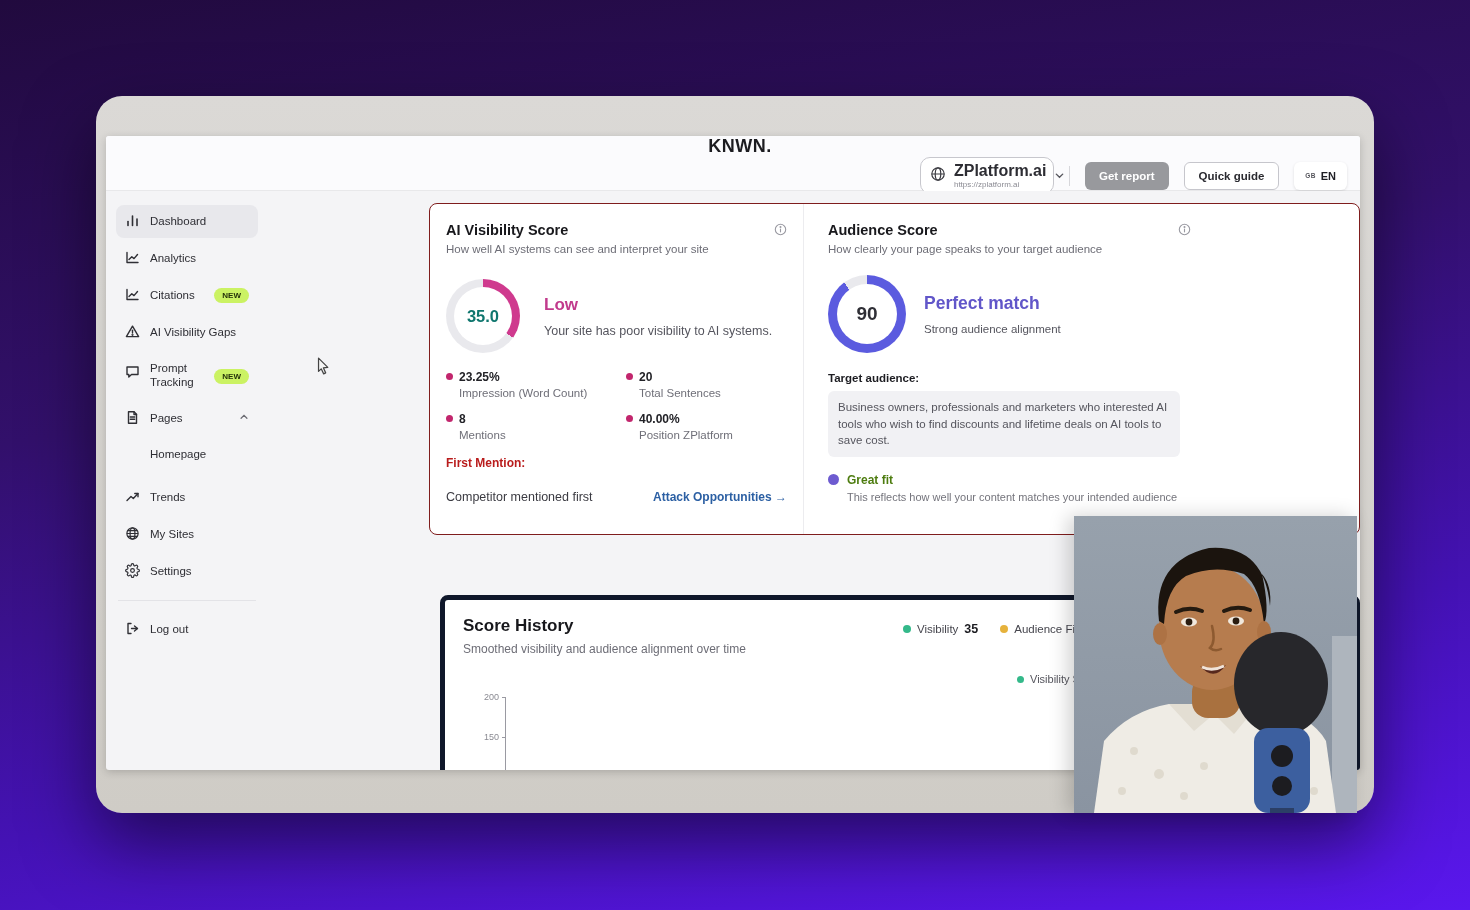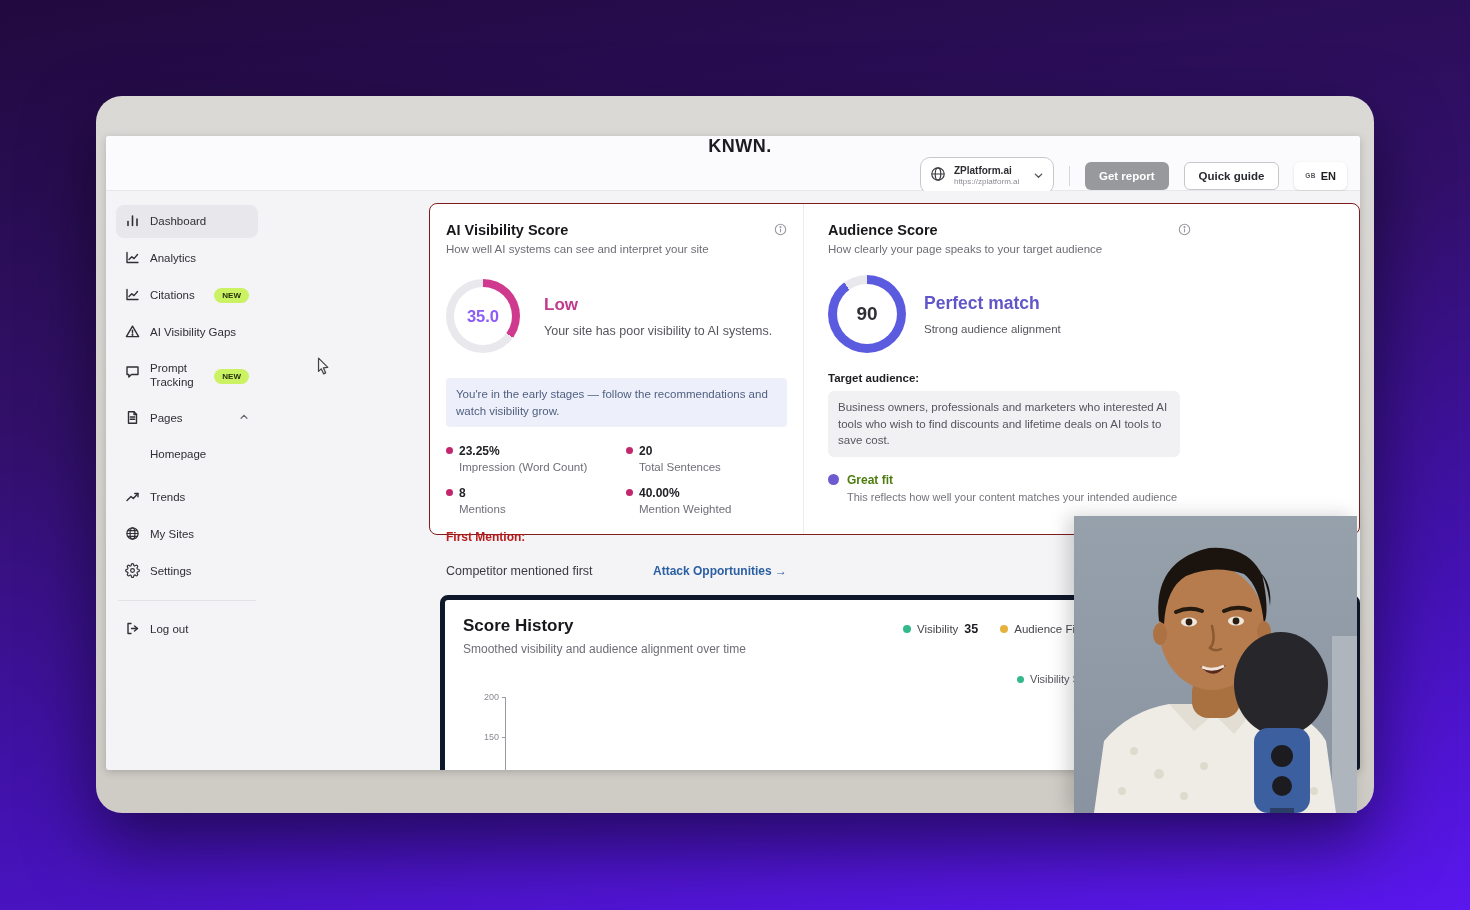--- a/index.html
+++ b/index.html
@@ -15,21 +15,21 @@
     box-shadow:0 2px 8px rgba(0,0,0,.18); }
 
   
   .hdr { height:55px; background:#fbfbfd; border-bottom:1px solid #e8e8ea;
     display:flex; align-items:center;flex-direction:column; }
   .logo { margin-left:14px; font-size:18px; font-weight:bold; color:#1c1c20; letter-spacing:.5px; }
   .hdr-right { margin-left:auto; margin-right:13px; display:flex; align-items:center; gap:15px; }
   .domain-pill { display:flex; align-items:center; gap:8px; width:134px; height:37px;
     background:#fff; border:1.5px solid #c7c7cd; border-radius:10px; padding:0 9px; cursor:pointer; }
   .domain-txt { line-height:1.15; flex:1; }
-  .domain-name { font-size:10px; font-weight:bold; color:#2d2d33; }
+  .domain-name { font-size:16px; font-weight:bold; color:#2d2d33; }
   .domain-url { font-size:8px; color:#8b8b93; }
   .vdiv { width:1px; height:20px; background:#d7d7db; }
   .btn { height:28px; border-radius:6px; font-size:11.5px; font-weight:bold;
     display:flex; align-items:center; padding:0 14px; cursor:pointer; }
   .btn-primary { background:#98999d; color:#fff; }
   .btn-outline { background:#fff; border:1.5px solid #c6c6cc; color:#2a2a30; }
   .lang { height:28px; background:#fff; border-radius:6px; box-shadow:0 1px 3px rgba(0,0,0,.12);
     display:flex; align-items:center; gap:5px; padding:0 11px; cursor:pointer; }
   .lang-flag { font-size:6.5px; font-weight:bold; color:#55555c; letter-spacing:.3px; }
   .lang-code { font-size:11px; font-weight:bold; color:#1e1e24; }
@@ -58,21 +58,21 @@
   .card-title { font-size:14.5px; font-weight:bold; color:#18181c; }
   .card-sub { font-size:11.5px; color:#6d6d76; margin-top:5px; }
   .info-ic { position:absolute; top:18px; color:#9a9aa2; cursor:pointer; }
   .info-ic.l { left:344px; } .info-ic.r { left:350px; }
 
   .gauge-row { display:flex; align-items:center; margin-top:24px; }
   .gauge { border-radius:50%; display:flex; align-items:center; justify-content:center;
     background:conic-gradient(var(--c) calc(var(--p)*1%), #e9e9ed 0); }
   .gauge-inner { background:#fff; border-radius:50%; display:flex; align-items:center; justify-content:center; }
   .g-pink { --c:#cf3a8e; width:74px; height:74px; }
-  .g-pink .gauge-inner { width:58px; height:58px; font-size:16.5px; font-weight:bold; color:#8b5cf6; }
+  .g-pink .gauge-inner { width:58px; height:58px; font-size:16.5px; font-weight:bold; color:#0f766e; }
   .g-purple { --c:#5b5bdf; width:78px; height:78px; }
   .g-purple .gauge-inner { width:60px; height:60px; font-size:19px; font-weight:bold; color:#2f2f36; }
   .gauge-txt { margin-left:24px; }
   .rating-low { font-size:17px; font-weight:bold; color:#c13a8c; }
   .rating-purple { font-size:17.5px; font-weight:bold; color:#6156c9; }
   .rating-desc { font-size:12.5px; color:#55555e; margin-top:9px; }
 
   .banner { margin-top:25px; background:#edf0fa; border-radius:4px; padding:8px 10px;
     font-size:11.5px; color:#4f5f80; line-height:1.45; }
   .stats { display:grid; grid-template-columns:180px 1fr; row-gap:13px; margin-top:17px; }
@@ -277,21 +277,20 @@
               <div class="gauge-row">
                 <div class="gauge g-pink" style="--p: 35;">
                   <div class="gauge-inner">35.0</div>
                 </div>
                 <div class="gauge-txt">
                   <div class="rating-low">Low</div>
                   <div class="rating-desc">Your site has poor visibility to AI systems.</div>
                 </div>
               </div>
 
-              <div class="banner">You're in the early stages — follow the recommendations and watch visibility grow.</div>
 
               <div class="stats">
                 <div class="stat">
                   <span class="dot dot-pink"></span>
                   <div class="stat-body">
                     <div class="stat-value">23.25%</div>
                     <div class="stat-label">Impression (Word Count)</div>
                   </div>
                 </div>
                 <div class="stat">
@@ -305,21 +304,21 @@
                   <span class="dot dot-pink"></span>
                   <div class="stat-body">
                     <div class="stat-value">8</div>
                     <div class="stat-label">Mentions</div>
                   </div>
                 </div>
                 <div class="stat">
                   <span class="dot dot-pink"></span>
                   <div class="stat-body">
                     <div class="stat-value">40.00%</div>
-                    <div class="stat-label">Mention Weighted</div>
+                    <div class="stat-label">Position ZPlatform</div>
                   </div>
                 </div>
               </div>
 
               <div class="fm-label">First Mention:</div>
               <div class="fm-row">
                 <span class="fm-value">Competitor mentioned first</span>
                 <span class="link">Attack Opportunities →</span>
               </div>
             </div>

